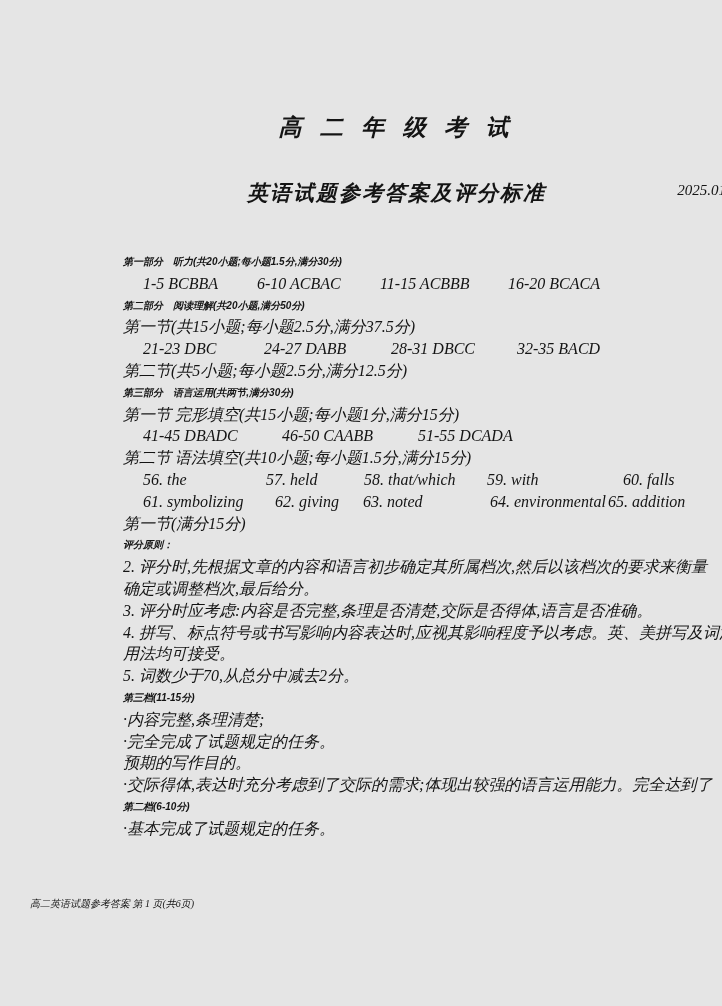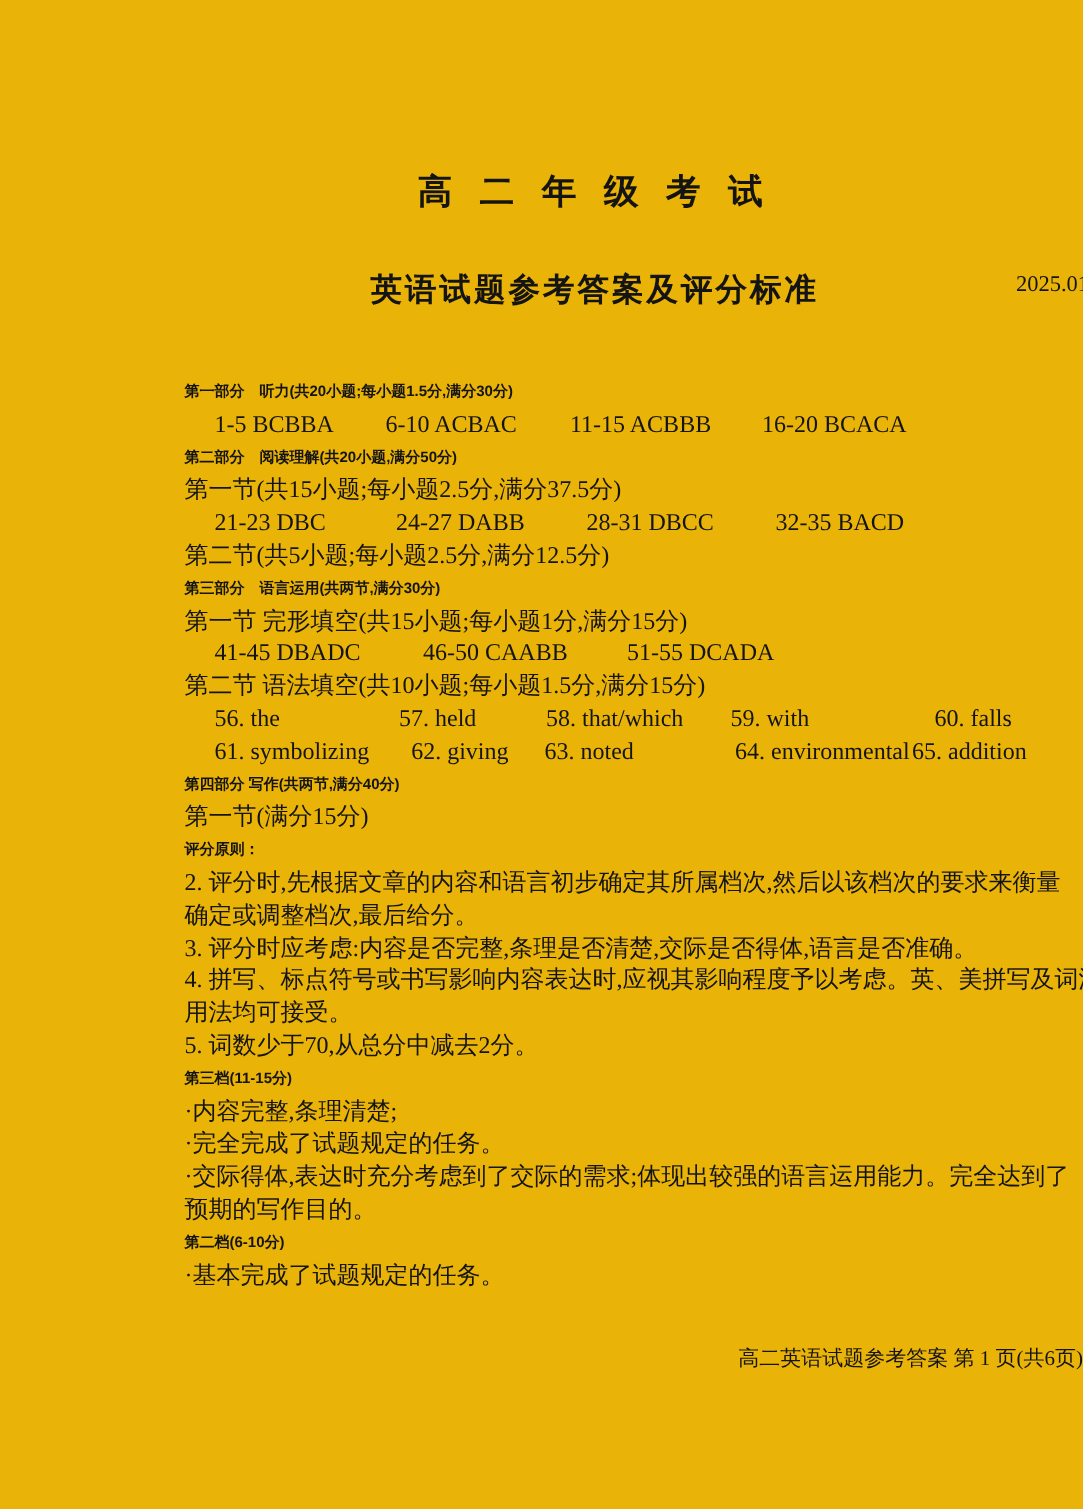--- a/index.html
+++ b/index.html
@@ -7,21 +7,22 @@
   body {
     width: 722px; height: 1006px;
     font-family: "Liberation Serif", serif;
     color: #141414;
     position: relative;
     overflow: hidden;
   }
   .page {
     position: relative;
     width: 722px; height: 1006px;
-    background: #eab308;
+    background: #e5e5e5;
+    font-style: italic;
   }
   .head-wrap {
     margin: 0 52px 0 123px;   
     text-align: center;
   }
   .title {
     padding-top: 112px;
     font-family: "Liberation Sans", sans-serif;
     font-weight: bold;
     font-size: 23px;
@@ -64,22 +65,22 @@
   .w90  { width: 90px; }  .w97  { width: 97px; }
   .w99  { width: 99px; }  .w102 { width: 102px; }
   .w103 { width: 103px; } .w104 { width: 104px; }
   .w112 { width: 112px; } .w115 { width: 115px; }
   .w74  { width: 74px; }  .w68  { width: 68px; text-align: right; }
   .w94  { width: 94px; }
   .footer {
     position: absolute;
     left: 30px; right: 0;
     top: 897px;
-    text-align: right;
-    font-size: 14px;
+    text-align: left;
+    font-size: 10px;
   }
 </style>
 </head>
 <body>
 
 <div class="page">
 
   <div class="head-wrap">
     <div class="title">高 二 年 级 考 试</div>
     <div class="subhead">
@@ -130,34 +131,33 @@
     </div>
 
     <div class="line">
       <span class="cell w104">61. symbolizing</span>
       <span class="cell w68">62. giving</span>
       <span class="cell w103">63. noted</span>
       <span class="cell w94">64. environmental</span>
       <span class="cell">65. addition</span>
     </div>
 
-    <div class="line heading">第四部分 写作(共两节,满分40分)</div>
     <div class="line">第一节(满分15分)</div>
     <div class="line heading">评分原则：</div>
     <div class="line">2. 评分时,先根据文章的内容和语言初步确定其所属档次,然后以该档次的要求来衡量</div>
     <div class="line">确定或调整档次,最后给分。</div>
     <div class="line">3. 评分时应考虑:内容是否完整,条理是否清楚,交际是否得体,语言是否准确。</div>
     <div class="line">4. 拼写、标点符号或书写影响内容表达时,应视其影响程度予以考虑。英、美拼写及词汇</div>
     <div class="line">用法均可接受。</div>
     <div class="line">5. 词数少于70,从总分中减去2分。</div>
     <div class="line heading">第三档(11-15分)</div>
     <div class="line">·内容完整,条理清楚;</div>
     <div class="line">·完全完成了试题规定的任务。</div>
+    <div class="line">预期的写作目的。</div>
     <div class="line">·交际得体,表达时充分考虑到了交际的需求;体现出较强的语言运用能力。完全达到了</div>
-    <div class="line">预期的写作目的。</div>
     <div class="line heading">第二档(6-10分)</div>
     <div class="line">·基本完成了试题规定的任务。</div>
 
   </div>
 
   <div class="footer">高二英语试题参考答案 第 1 页(共6页)</div>
 
 </div>
 
 </body></html>

